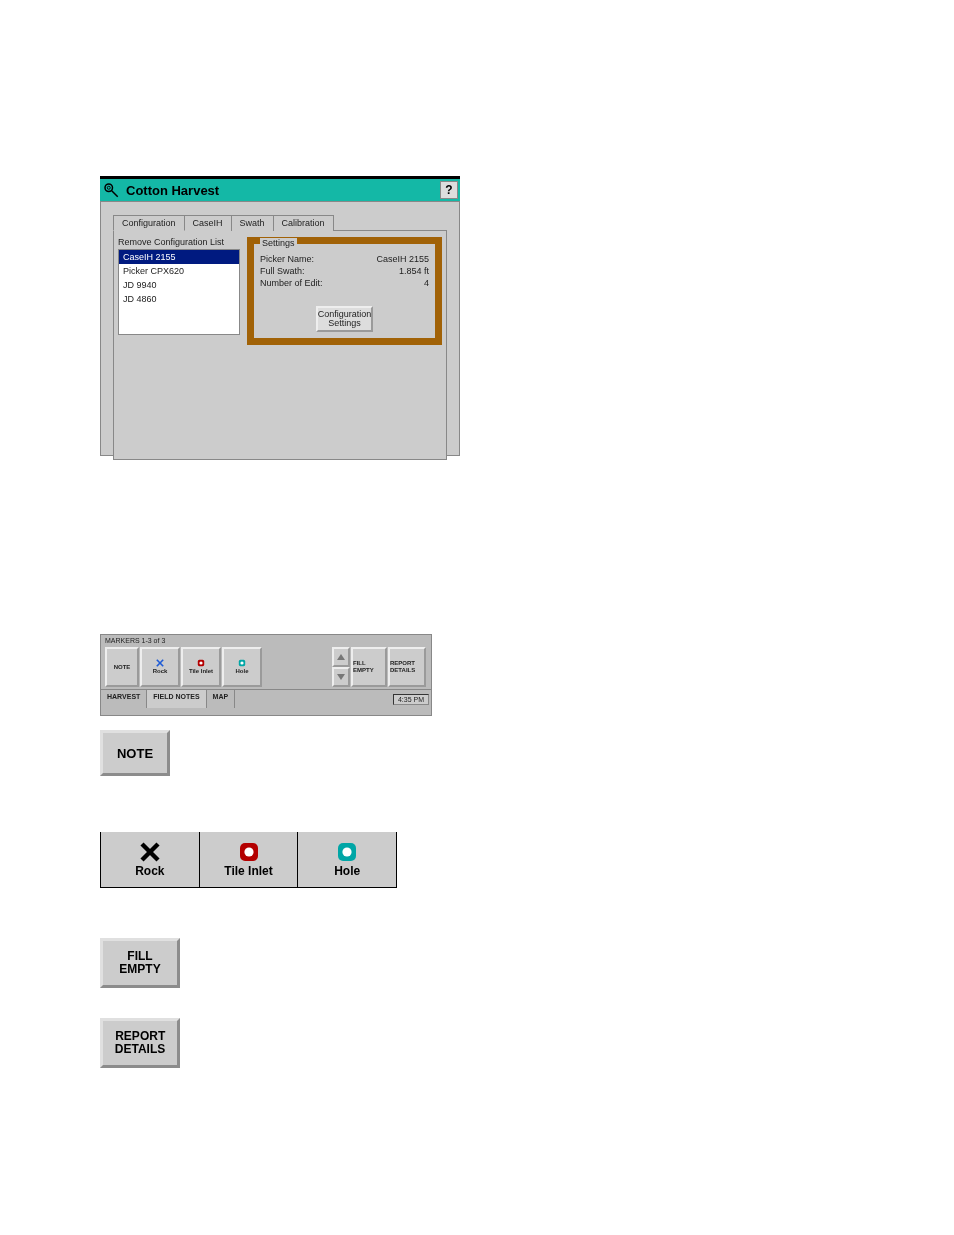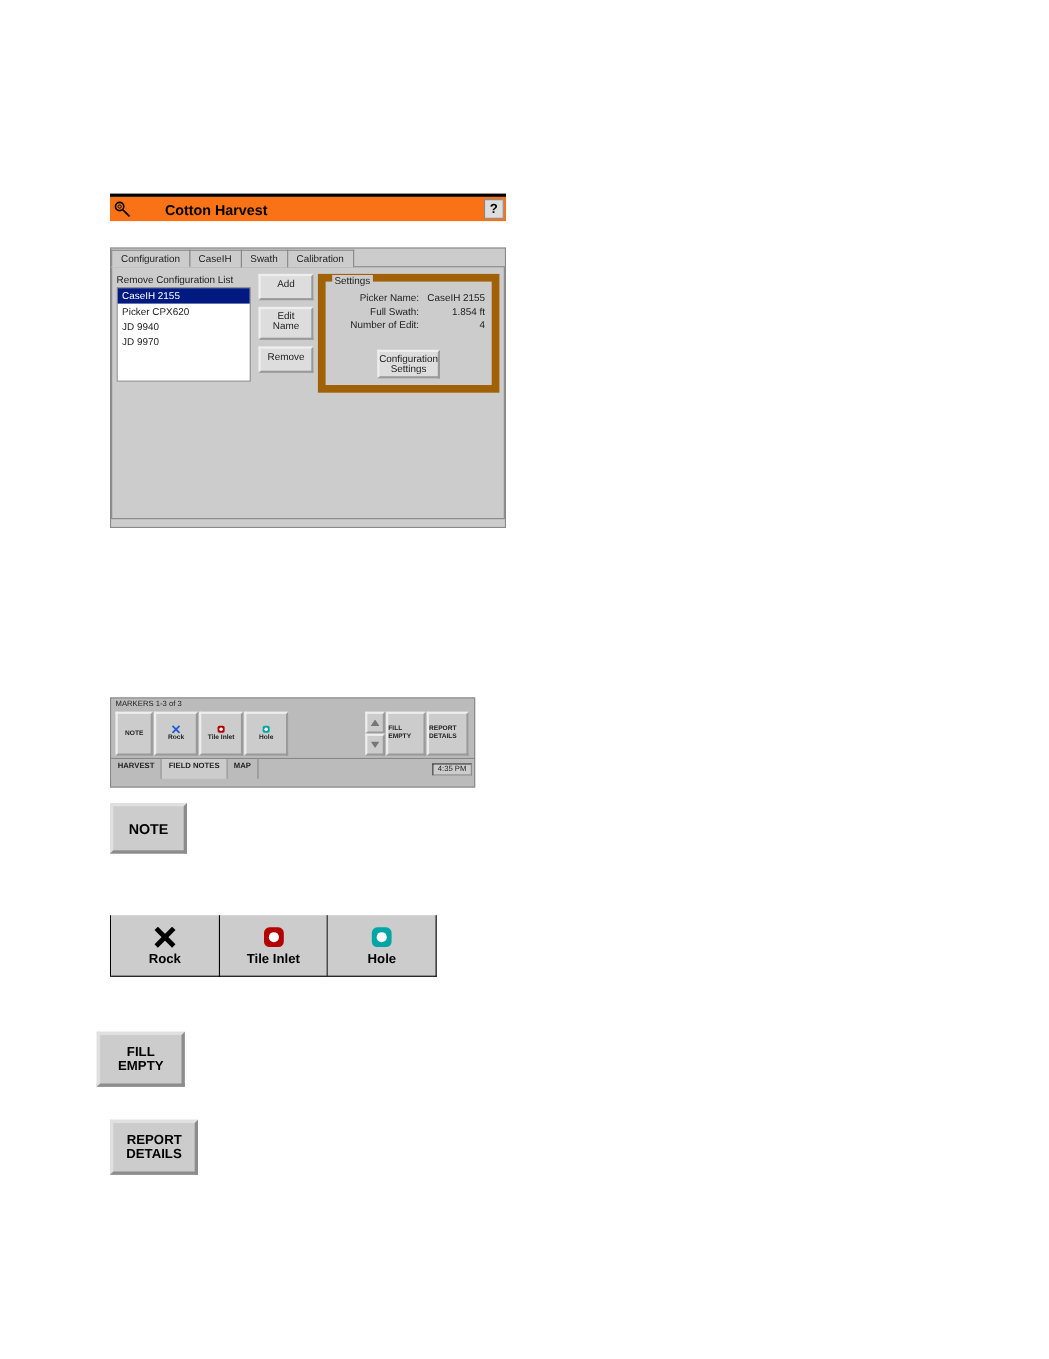--- a/index.html
+++ b/index.html
@@ -27,41 +27,39 @@
     background:#fff;
   }
   .win-title {
     display:flex;
     align-items:center;
     height:22px;
     padding:0 2px;
     font-weight:bold;
     font-size:13px;
     color:#000;
-    background:#f97316;
-    gap:24px;
+    background:#14b8a6;
   }
   .win-title .logo { width:18px; height:18px; margin-right:6px; }
   .win-title .help {
     margin-left:auto;
     width:16px; height:16px;
     border:1px solid #888;
     background:#ddd;
     font-size:12px; font-weight:bold;
     display:flex; align-items:center; justify-content:center;
   }
   .win-body {
     background:#ccc;
     border:1px solid #888;
     height: calc(100% - 22px);
     box-sizing:border-box;
-    padding:0;
+    padding:12px;
     font-size:9px;
     color:#222;
-    margin-top:24px;
   }
 
   .tabs {
     display:flex;
   }
   .tab {
     border:1px solid #888;
     border-bottom:none;
     background:#ccc;
     padding:2px 8px;
@@ -105,21 +103,21 @@
     border:7px solid #a16207;
     margin-left:4px;
     flex:1;
     position:relative;
     padding:8px 6px 6px 6px;
   }
   .fieldset .legend {
     position:absolute; top:-6px; left:6px;
     background:#ccc; padding:0 2px; font-size:9px; color:#222;
   }
-  .kv { display:flex; justify-content:flex-end; font-size:9px; margin:2px 0; }
+  .kv { display:flex; justify-content:space-between; font-size:9px; margin:2px 0; }
   .kv .v { text-align:right; min-width:60px; }
   .cs-btn-wrap { text-align:center; margin-top:18px; }
   .cs-btn { display:inline-block; padding:2px 8px; }
 
   
   .bar-shot {
     position:absolute;
     left:100px; top:634px;
     width:330px; height:80px;
     border:1px solid #888;
@@ -170,21 +168,21 @@
     display:flex; width:296px; height:56px;
     border-left:1px solid #000;
   }
   .marker-cell {
     flex:1; border-right:1px solid #000; border-bottom:1px solid #000;
     background:#ccc;
     display:flex; flex-direction:column; align-items:center; justify-content:center;
   }
   .marker-cell .lbl { font-size:12px; font-weight:bold; margin-top:2px; }
 
-  .fill-btn { left:88px; top:938px; width:74px; height:44px; font-size:12px; line-height:13px; text-align:center; }
+  .fill-btn { left:100px; top:938px; width:74px; height:44px; font-size:12px; line-height:13px; text-align:center; }
   .report-btn { left:100px; top:1018px; width:74px; height:44px; font-size:12px; line-height:13px; text-align:right;}
 
   
   .svg { display:block; }
 </style>
 </head>
 <body>
 
 <div class="page">
 
@@ -206,28 +204,22 @@
         <div class="tab">Calibration</div>
       </div>
       <div class="tabpanel">
         <div class="cfg-row">
           <div class="cfg-left">
             <div class="list-label">Remove Configuration List</div>
             <div class="listbox">
               <div class="item selected">CaseIH 2155</div>
               <div class="item">Picker CPX620</div>
               <div class="item">JD 9940</div>
-              <div class="item">JD 9970</div>
+              <div class="item">JD 4860</div>
             </div>
-          </div>
-          <div class="cfg-mid">
-            <div class="btn" style="height:16px">Add</div>
-            <div class="btn two-line" style="height:22px; white-space:pre-line">Edit
-Name</div>
-            <div class="btn" style="height:16px">Remove</div>
           </div>
           <div class="fieldset">
             <div class="legend">Settings</div>
             <div class="kv">
                 <span>Picker Name:</span>
                 <span class="v">CaseIH 2155</span>
               </div>
             <div class="kv">
                 <span>Full Swath:</span>
                 <span class="v">1.854 ft</span>

